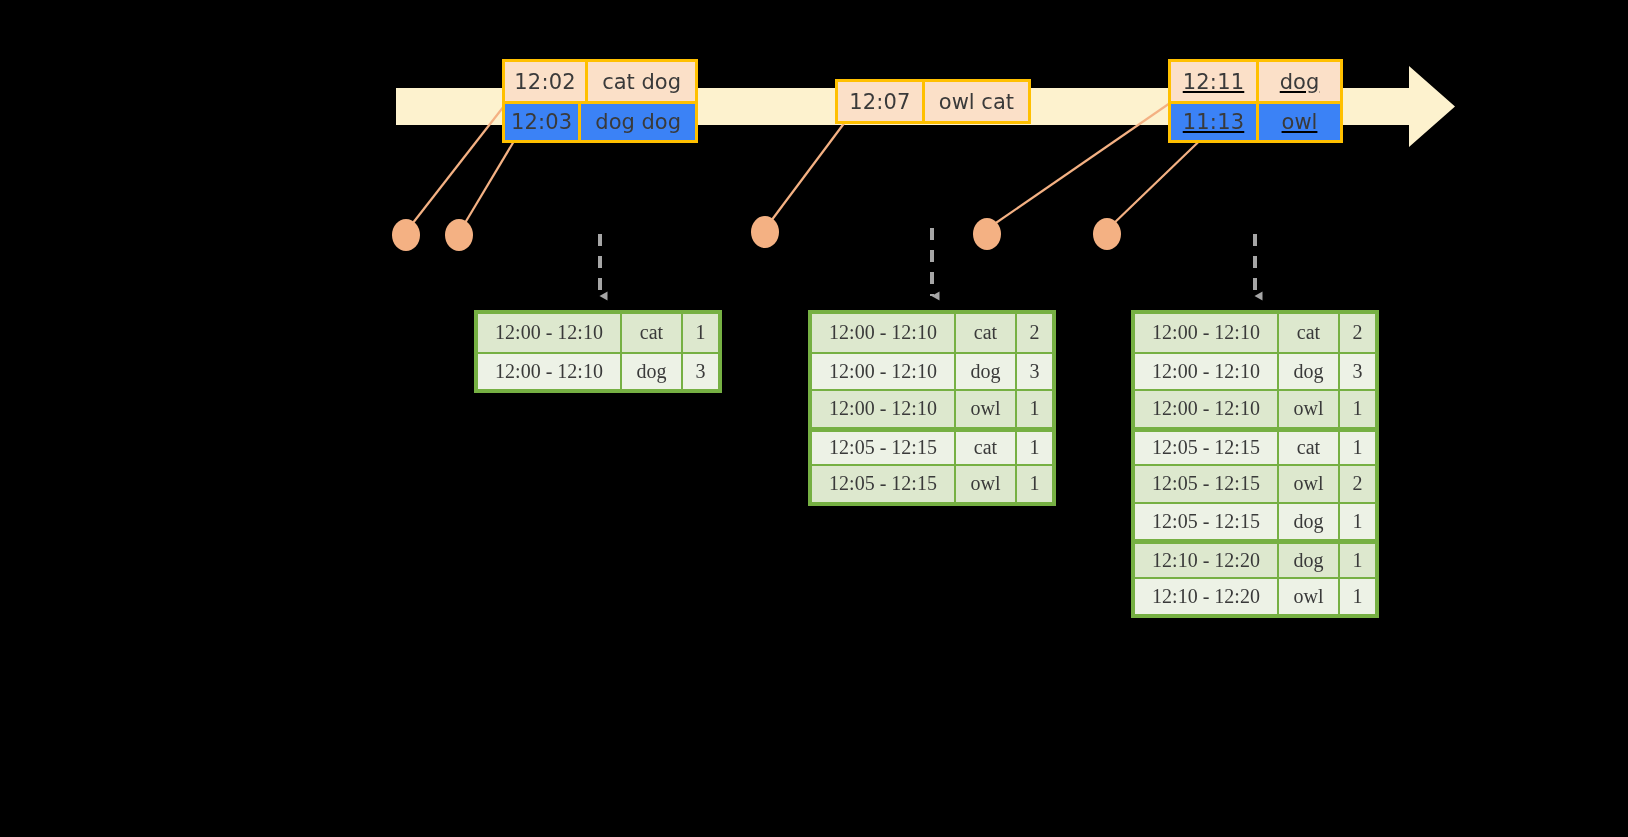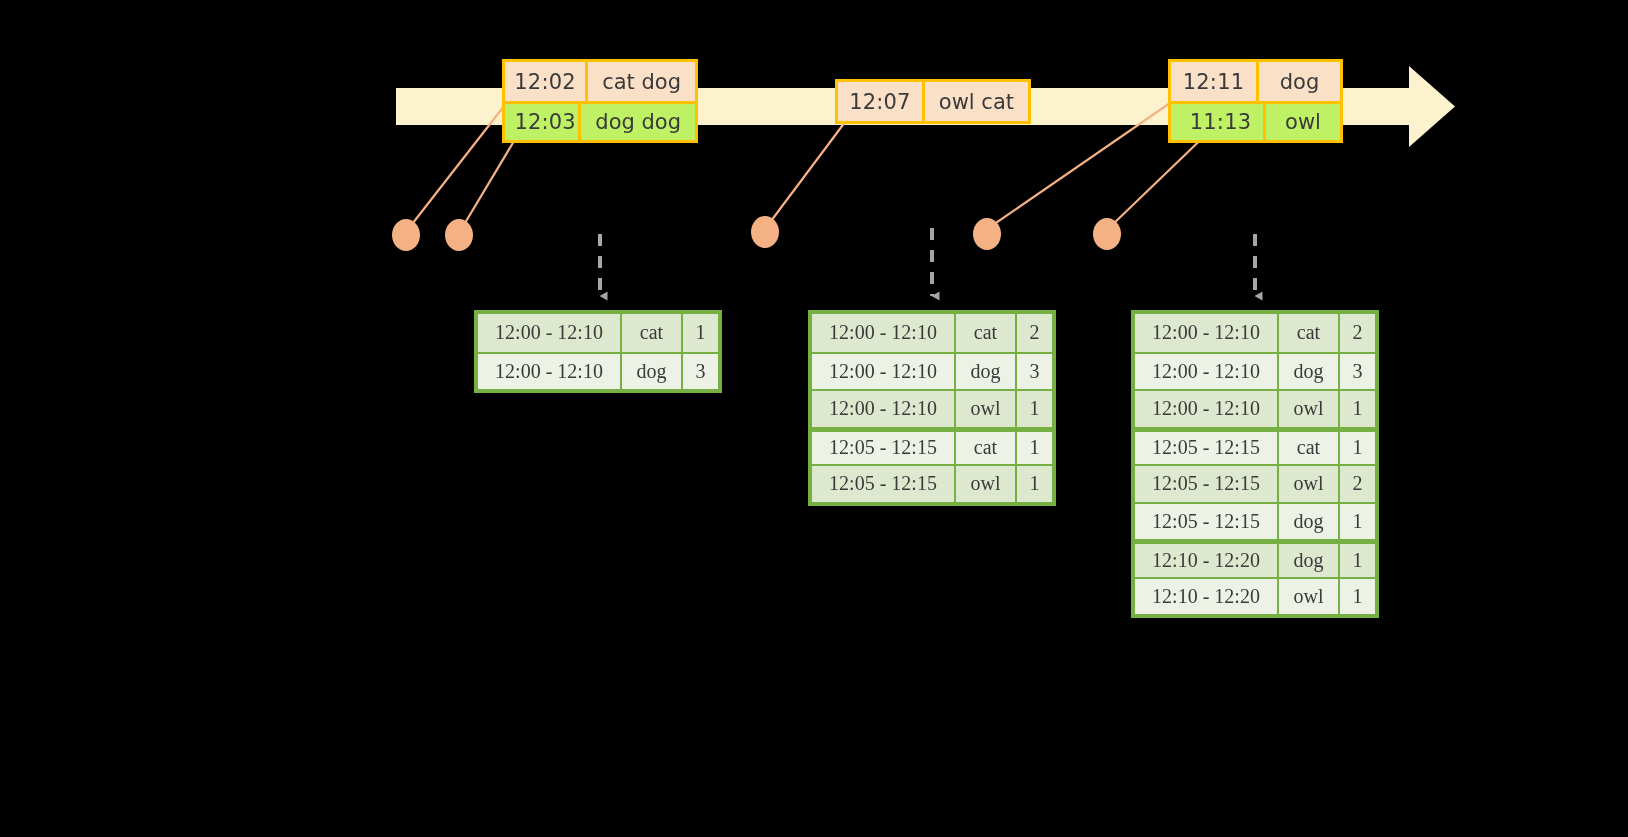--- a/index.html
+++ b/index.html
@@ -39,21 +39,21 @@
   }
   .event-row {
     display: flex;
     height: 39px;
     box-sizing: border-box;
   }
   .event-row + .event-row {
     border-top: 3px solid #FFC000;
   }
   .event-row.shade-a { background: #FBE0C8; }
-  .event-row.shade-b { background: #bef264; padding-left: 7px; }
+  .event-row.shade-b { background: #3b82f6; }
   .ev-time {
     width: 88px;
     border-right: 3px solid #FFC000;
     box-sizing: border-box;
     display: flex;
     align-items: center;
     justify-content: center;
     font-size: 21px;
     color: #3a3a3a;
     letter-spacing: .2px;
@@ -166,21 +166,21 @@
     </div>
   </div>
 
   <div class="event-box" style="left:835px; top:79px; width:196px;">
     <div class="event-row shade-a">
       <div class="ev-time">12:07</div>
       <div class="ev-payload">owl cat</div>
     </div>
   </div>
 
-  <div class="event-box" style="left:1168px; top:59px; width:175px;">
+  <div class="event-box" style="left:1168px; top:59px; width:175px;text-decoration:underline;">
     <div class="event-row shade-a">
       <div class="ev-time">12:11</div>
       <div class="ev-payload">dog</div>
     </div>
     <div class="event-row shade-b">
       <div class="ev-time">11:13</div>
       <div class="ev-payload">owl</div>
     </div>
   </div>
 

